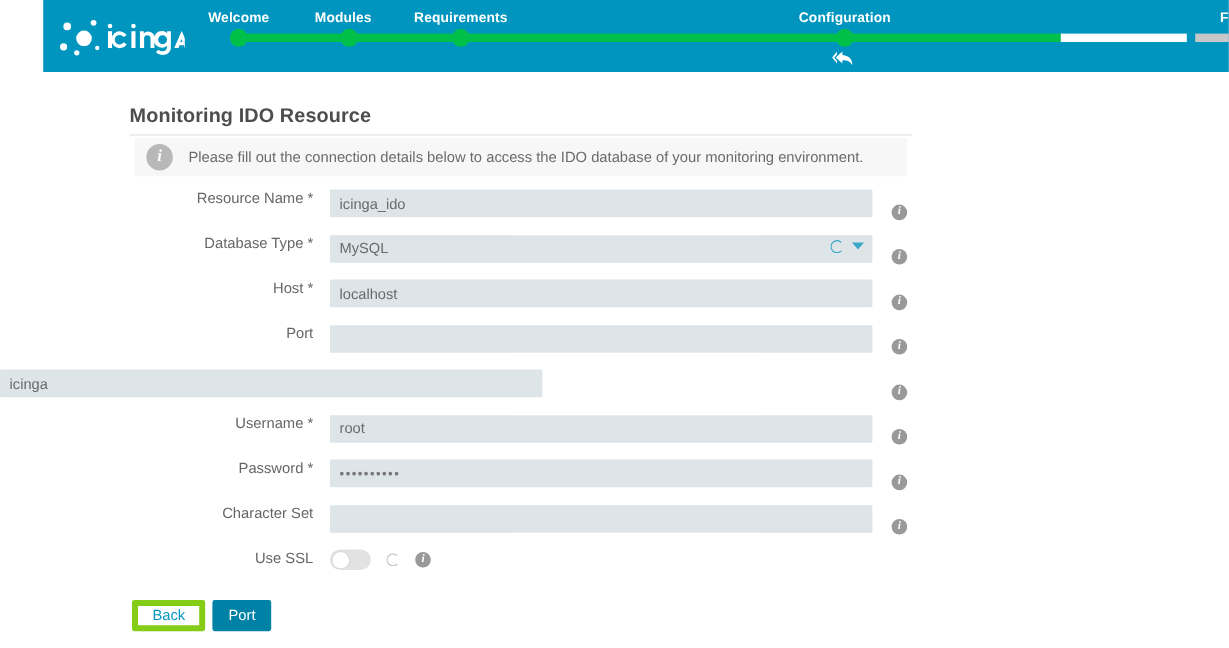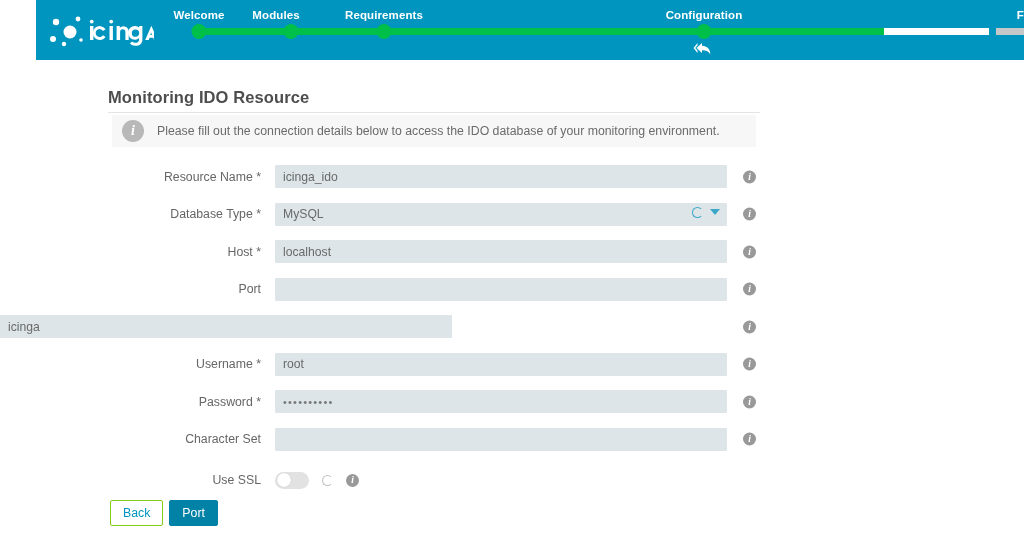--- a/index.html
+++ b/index.html
@@ -133,21 +133,21 @@
   
   #form {
     position: absolute;
     left: 0; top: 98px;
     width: 1024px;
   }
   .form-row {
     position: relative;
     height: 37.5px;
     display: flex;
-    align-items: center;
+    align-items: flex-start;
   }
   .form-label {
     width: 275px;
     text-align: right;
     padding-right: 14px;
     font-size: 12.3px;
     color: #666666;
     white-space: nowrap;
   }
   .field-wrap { position: relative; width: 452px; }
@@ -236,21 +236,21 @@
     font-family: "Liberation Sans", sans-serif;
     border-radius: 2px;
     display: flex;
     align-items: center;
     justify-content: center;
     cursor: pointer;
     white-space: nowrap;
   }
   .btn.outline {
     background: #ffffff;
-    border: 1px solid #84cc16;
+    border: 5px solid #84cc16;
     color: #0095bf;
   }
   .btn.primary {
     background: #0081a6;
     border: 1px solid #0081a6;
     color: #ffffff;
   }
 </style>
 </head>
 <body>
@@ -283,21 +283,21 @@
   <div id="progress-area">
 
     <div class="rail done" style="left:43px; width:92px;"></div>
     <div class="rail done" style="left:135px; width:93px;"></div>
     <div class="rail done" style="left:228px; width:320px;"></div>
     <div class="rail done" style="left:548px; width:180px;"></div>
     <div class="rail current-white" style="left:728px; width:105px;"></div>
     <div class="rail todo" style="left:840px; width:38px;"></div>
 
     <div class="step-label" style="left:43px;">Welcome</div>
-    <div class="step-label" style="left:120px;text-align:center;">Modules</div>
+    <div class="step-label" style="left:130px;text-align:center;">Modules</div>
     <div class="step-label" style="left:228px;">Requirements</div>
     <div class="step-label" style="left:548px;">Configuration</div>
     <div class="step-label" style="left:878px;">Finish</div>
 
     <div class="dot done" style="left:43px;"></div>
     <div class="dot done" style="left:135px;"></div>
     <div class="dot done" style="left:228px;"></div>
     <div class="dot done" style="left:548px;"></div>
     <div class="dot todo" style="left:878px;"></div>
 

